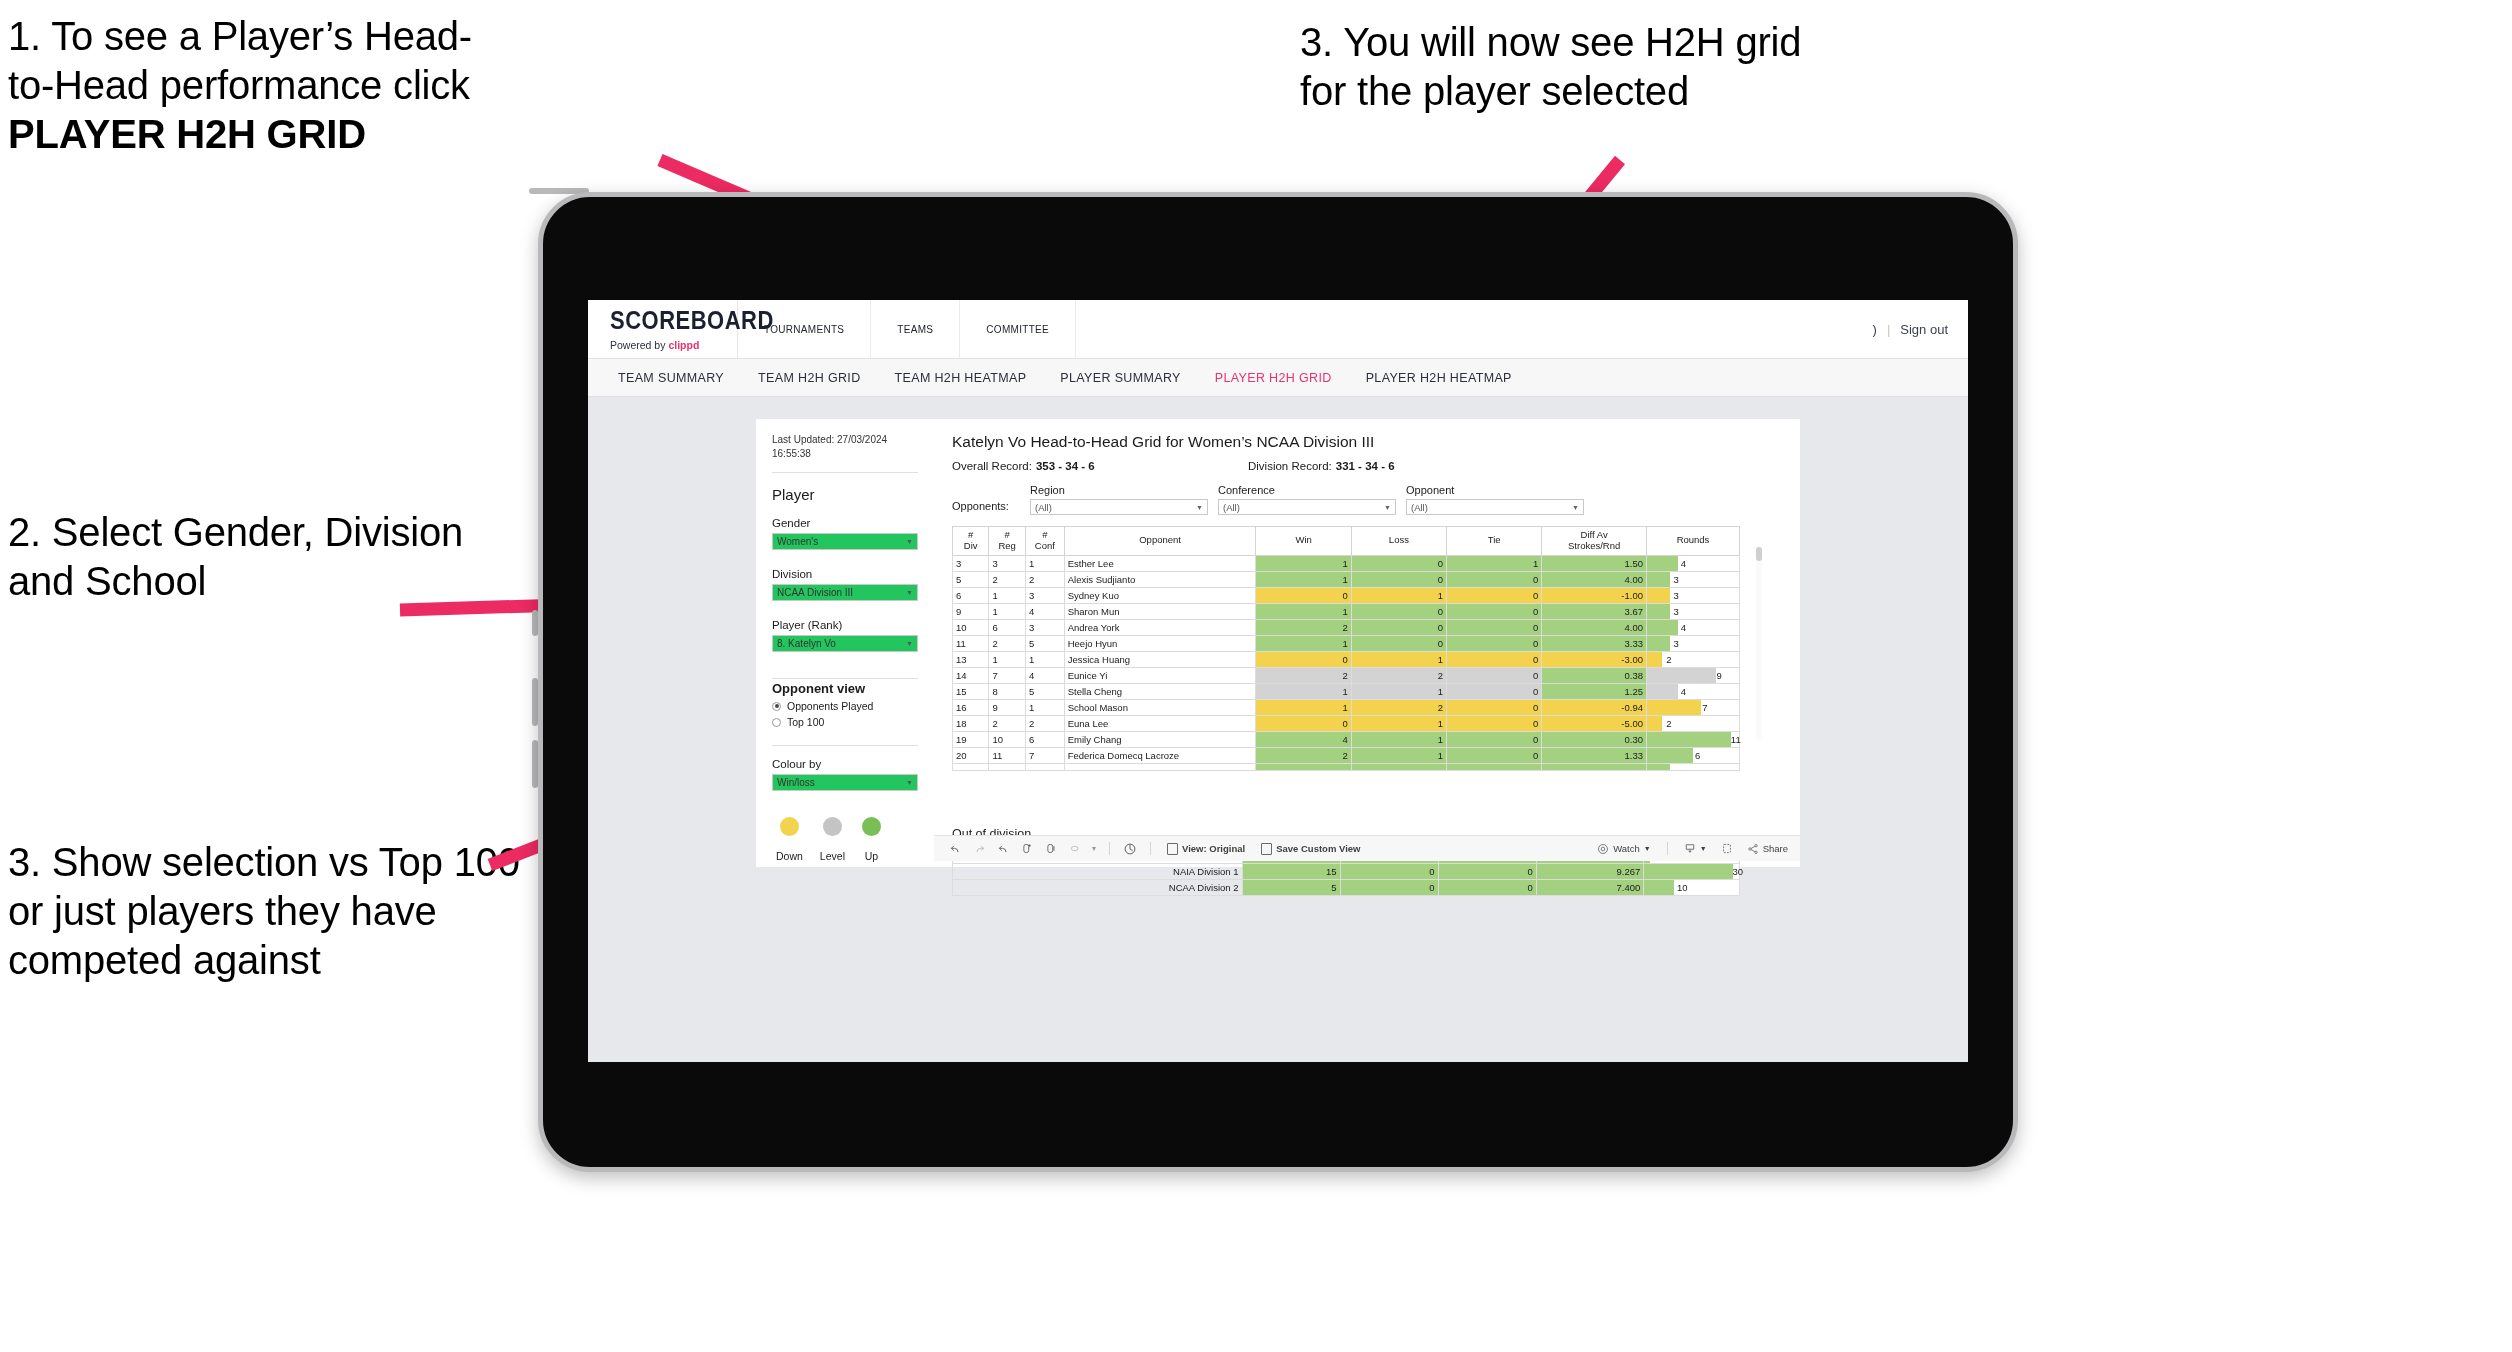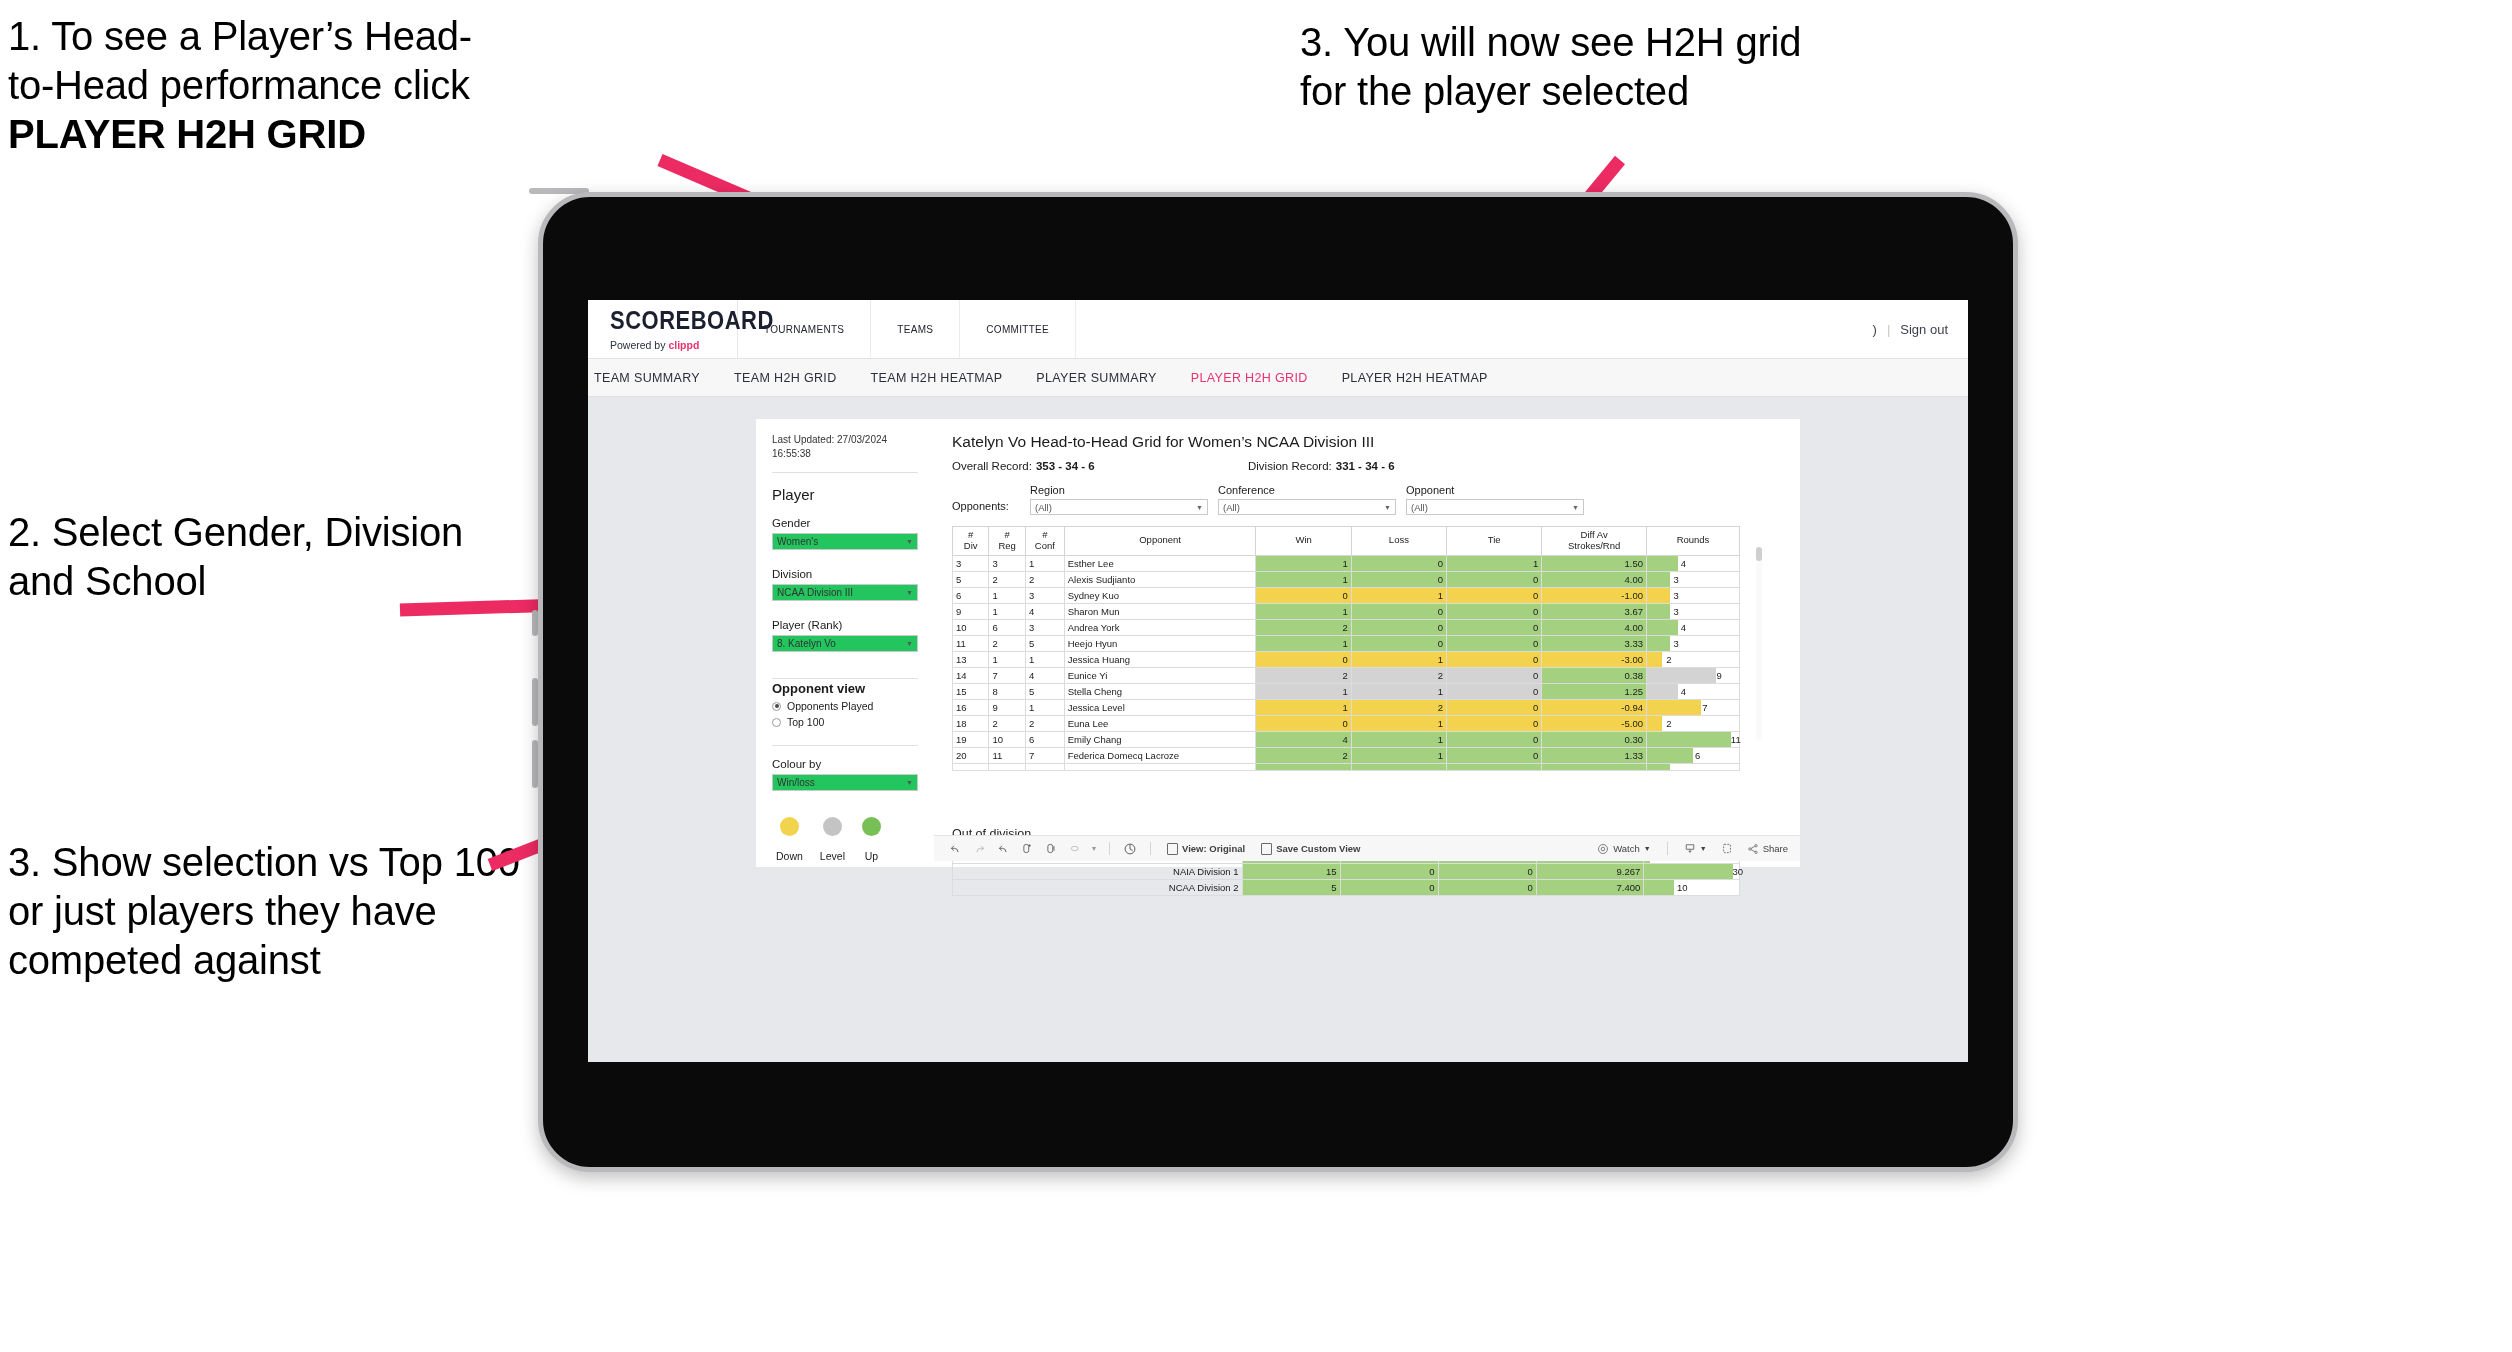--- a/index.html
+++ b/index.html
@@ -38,21 +38,21 @@
   #logo-wrap{width:150px;display:flex;flex-direction:column;justify-content:center;padding-left:22px;box-sizing:border-box;border-right:1px solid #e8e8e8;}
   #logo-main{font-family:"Liberation Sans",sans-serif;font-weight:700;font-size:22px;letter-spacing:0.5px;color:#1b2030;transform:scaleY(1.15);transform-origin:left center;}
   #logo-sub{font-size:10.5px;color:#2b3040;margin-top:5px;}
   #logo-sub .brand{color:#e8336d;font-weight:700;}
   .topnav{display:flex;align-items:center;}
   .topnav .tn{padding:0 26px;font-size:10px;color:#20242e;letter-spacing:.3px;height:100%;display:flex;align-items:center;border-right:1px solid #ececec;}
   #topnav-right{position:absolute;right:20px;top:0;height:100%;display:flex;align-items:center;font-size:13px;color:#3a3f4c;gap:10px;}
   #topnav-right .sep{color:#c7c7c7;}
 
   
-  #subnav{height:38px;background:#f7f7f8;border-bottom:1px solid #e0e0e2;display:flex;align-items:center;padding-left:6px;box-sizing:border-box;}
+  #subnav{height:38px;background:#f7f7f8;border-bottom:1px solid #e0e0e2;display:flex;align-items:center;padding-left:30px;box-sizing:border-box;}
   #subnav .sn{font-size:12.5px;color:#2b2f3a;letter-spacing:.35px;margin-right:34px;white-space:nowrap;}
   #subnav .sn.active{color:#e8336d;}
 
   
   #workspace{position:relative;height:666px;background:#e6e8ec;}
 
   #sidebar{position:absolute;left:168px;top:-32px;width:178px;height:612px;background:#fff;box-sizing:border-box;padding:14px 16px 0 16px;font-size:11px;color:#333;}
   #content{position:absolute;left:346px;top:-32px;width:866px;height:612px;background:#fff;box-sizing:border-box;}
 
   .sb-updated{font-size:10px;color:#333;line-height:1.35;}
@@ -464,21 +464,21 @@
                     <td class="num bgG">1.25</td>
                     <td class="rounds">
                       <span class="bar" style="width:33.33333333333333%;background:#d3d3d3"></span>
                       <span class="v" style="margin-left:33.33333333333333%">4</span>
                     </td>
                   </tr>
                   <tr>
                     <td class="rk">16</td>
                     <td class="rk">9</td>
                     <td class="rk">1</td>
-                    <td class="opp">Jessica Level</td>
+                    <td class="opp">School Mason</td>
                     <td class="num bgY">1</td>
                     <td class="num bgY">2</td>
                     <td class="num bgY">0</td>
                     <td class="num bgY">-0.94</td>
                     <td class="rounds">
                       <span class="bar" style="width:58.333333333333336%;background:#f3d34e"></span>
                       <span class="v" style="margin-left:58.333333333333336%">7</span>
                     </td>
                   </tr>
                   <tr>

